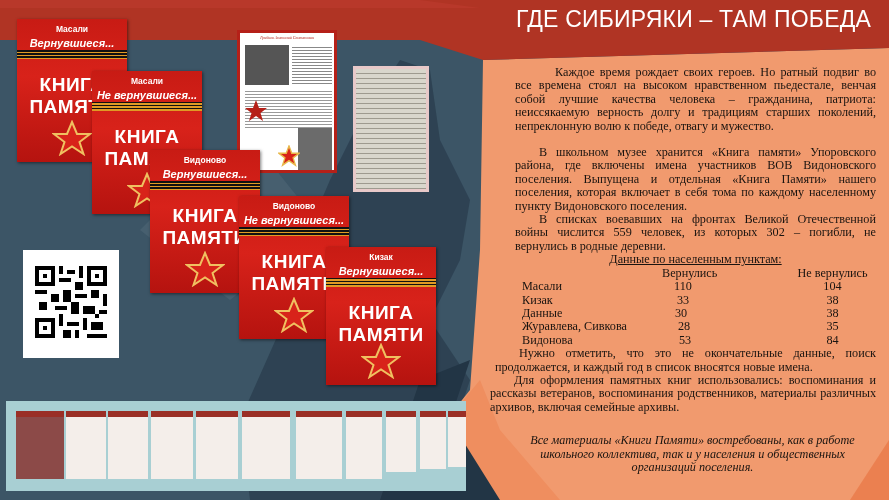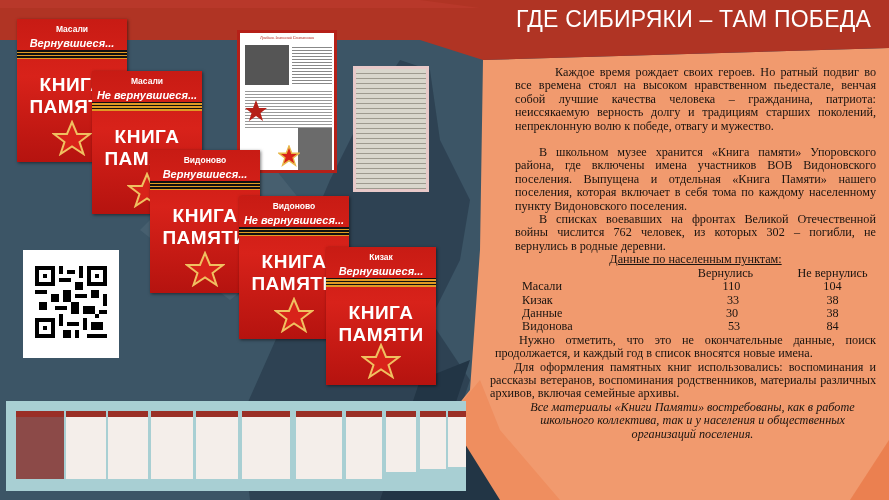--- a/index.html
+++ b/index.html
@@ -8,21 +8,21 @@
   .title{position:absolute;right:18px;top:6px;color:#fff;font-family:"Liberation Sans",sans-serif;font-weight:normal;font-size:23px;letter-spacing:0.2px;}
   .text-panel{position:absolute;left:515px;top:66px;width:361px;color:#1a1410;font-size:12.2px;line-height:13.4px;text-align:justify;}
   .text-panel p{margin:0;}
   .indent{text-indent:40px;}
   .indent2{text-indent:24px;}
   .gap{height:13px;}
   .tbl-title{text-align:center;text-decoration:underline;margin-top:0;}
   table.data{border-collapse:collapse;width:100%;font-size:12.2px;line-height:13.4px;}
   table.data td{padding:0;}
   table.data td.name{padding-left:7px;width:140px;}
-  table.data td.v1{text-align:center;padding-left:0;width:110px;}
+  table.data td.v1{text-align:left;padding-left:0;width:110px;}
   table.data td.v2{text-align:center;}
   .italic{font-style:italic;text-align:center;}
   .book{position:absolute;width:110px;height:143px;background:linear-gradient(180deg,#c81b14 0%,#d8221a 40%,#b5130f 100%);box-shadow:1px 1px 3px rgba(0,0,0,.5);font-family:"Liberation Sans",sans-serif;color:#fff;}
   .book .place{position:absolute;top:5px;left:0;right:0;text-align:center;font-weight:bold;font-size:8.5px;}
   .book .sub{position:absolute;top:18px;left:0;right:0;text-align:center;font-weight:bold;font-style:italic;font-size:11px;}
   .book .ribbon{position:absolute;top:31px;left:0;right:0;height:9px;background:repeating-linear-gradient(180deg,#111 0 1.5px,#e09a24 1.5px 3px);}
   .book .bt1{position:absolute;top:55px;left:0;right:0;text-align:center;font-weight:bold;font-size:19px;letter-spacing:0.5px;}
   .book .bt2{position:absolute;top:77px;left:0;right:0;text-align:center;font-weight:bold;font-size:19px;letter-spacing:0.5px;}
   .book .star{position:absolute;bottom:6px;left:35px;width:40px;height:36px;}
   .doc1{position:absolute;left:237px;top:30px;width:100px;height:143px;background:#fff;border:3px solid #b52018;box-sizing:border-box;}
@@ -174,21 +174,21 @@
   <div class="panel-sheet" style="left:340px;width:36px;"></div>
   <div class="panel-sheet" style="left:380px;width:30px;height:55px;"></div>
   <div class="panel-sheet" style="left:414px;width:26px;height:52px;"></div>
   <div class="panel-sheet" style="left:442px;width:18px;height:50px;"></div>
 </div>
 
 <div class="text-panel">
   <p class="indent">Каждое время рождает своих героев. Но ратный подвиг во все времена стоял на высоком нравственном пьедестале, венчая собой лучшие качества человека – гражданина, патриота: неиссякаемую верность долгу и традициям старших поколений, непреклонную волю к победе, отвагу и мужество.</p>
   <div class="gap"></div>
   <p class="indent2">В школьном музее хранится «Книга памяти» Упоровского района, где включены имена участников ВОВ  Видоновского поселения. Выпущена и отдельная «Книга Памяти» нашего поселения, которая включает в себя тома по каждому населенному пункту Видоновского поселения.</p>
-  <p class="indent2">В списках воевавших на фронтах Великой Отечественной войны числится 762 человек, из которых 302 – погибли, не вернулись в родные деревни.</p>
+  <p class="indent2">В списках воевавших на фронтах Великой Отечественной войны числится 559 человек, из которых 302 – погибли, не вернулись в родные деревни.</p>
   <p class="tbl-title">Данные по населенным пунктам:</p>
   <table class="data">
     <tbody>
         <tr>
       <td class="name"></td>
       <td class="v1">Вернулись</td>
       <td class="v2">Не вернулись</td>
     </tr>
     <tr>
       <td class="name">Масали</td>
@@ -199,22 +199,27 @@
       <td class="name">Кизак</td>
       <td class="v1" style="padding-left:15px">33</td>
       <td class="v2">38</td>
     </tr>
     <tr>
       <td class="name">Данные</td>
       <td class="v1" style="padding-left:13px">30</td>
       <td class="v2">38</td>
     </tr>
     <tr>
+      <td class="name">Журавлева, Сивкова</td>
+      <td class="v1" style="padding-left:16px">28</td>
+      <td class="v2">35</td>
+    </tr>
+    <tr>
       <td class="name">Видонова</td>
       <td class="v1" style="padding-left:17px">53</td>
       <td class="v2">84</td>
     </tr>
   </tbody>
     </table>
   <p class="indent2" style="margin-left:-20px;">Нужно отметить, что это не окончательные данные, поиск продолжается, и каждый год  в список вносятся новые имена.</p>
   <p class="indent2" style="margin-left:-25px;">Для оформления памятных книг использовались: воспоминания и рассказы ветеранов, воспоминания родственников, материалы различных архивов, включая семейные архивы.</p>
-  <p class="italic" style="padding:0 6px 0 0;">Все материалы «Книги Памяти» востребованы, как в работе школьного коллектива, так  и у населения и общественных организаций поселения.</p>
+  <p class="italic" style="padding:0 6px 0 0;margin-top:20px;">Все материалы «Книги Памяти» востребованы, как в работе школьного коллектива, так  и у населения и общественных организаций поселения.</p>
 </div>
 
 </body></html>

